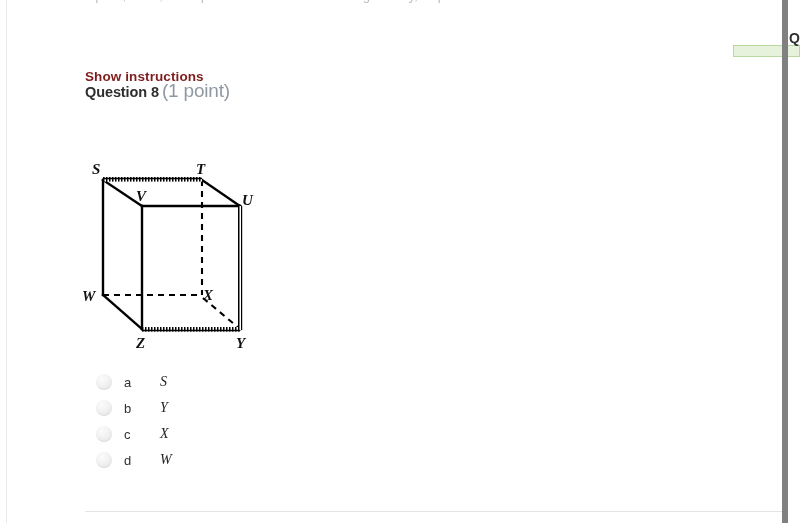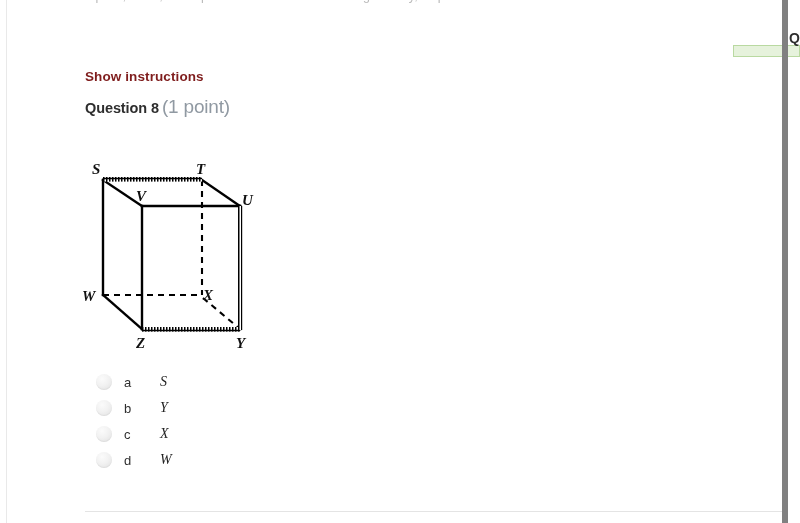--- a/index.html
+++ b/index.html
@@ -63,21 +63,21 @@
     letter-spacing: 0.1px;
     cursor: pointer;
     white-space: nowrap;
     margin-top: 36px;
   }
 
   
   .question-head {
     position: absolute;
     left: 85px;
-    top: 96px;
+    top: 80px;
     white-space: nowrap;
   }
   .question-head .q-label {
     font-size: 14.5px;
     font-weight: bold;
     color: #2e2e2e;
     letter-spacing: -0.1px;
   }
   .question-head .q-points {
     font-size: 19px;

